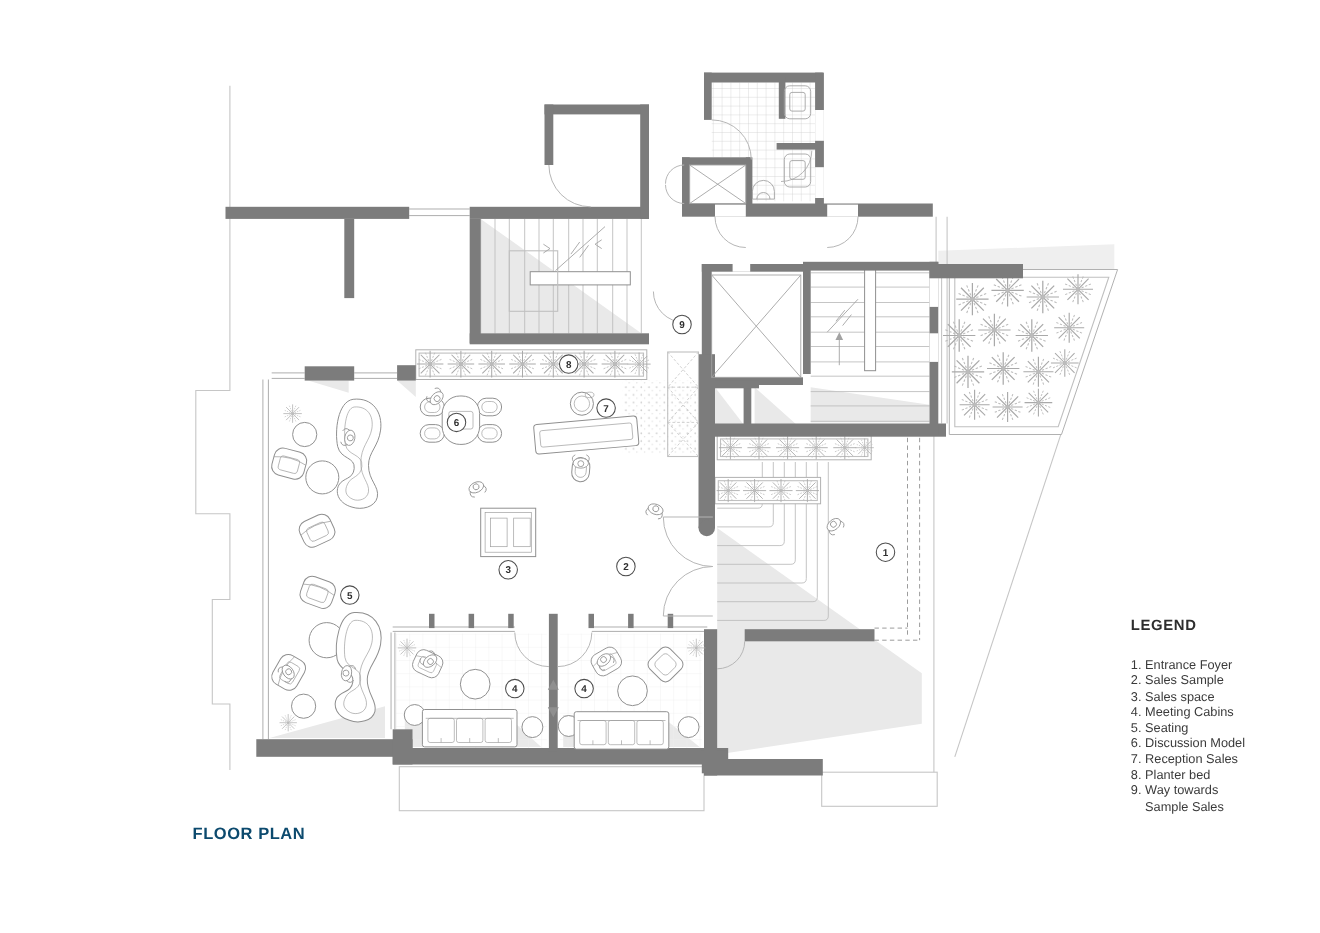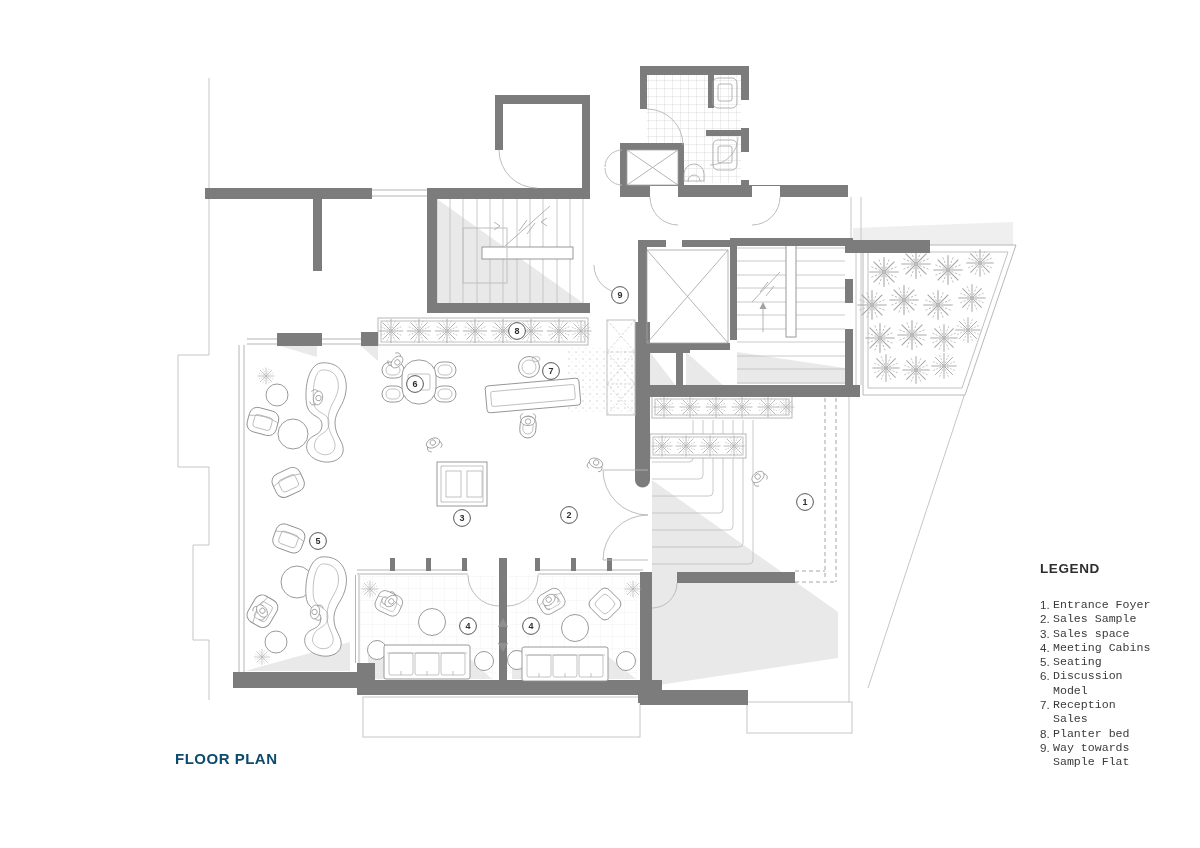--- a/index.html
+++ b/index.html
@@ -20,26 +20,26 @@
   .fix{stroke:#a2a2a2;stroke-width:.8;fill:none;}
   .dash{stroke:#9b9b9b;stroke-width:.9;fill:none;stroke-dasharray:4 3;}
   .ladd{stroke:#c2c2c2;stroke-width:.7;fill:none;stroke-dasharray:2.5 1.8;}
   .pl{stroke:#a9a9a9;stroke-width:.8;fill:none;}
   .pl2{stroke:#bcbcbc;stroke-width:.7;fill:none;stroke-dasharray:1.6 1.1;}
   .glass{stroke:#adadad;stroke-width:.9;fill:none;}
   .pbox{stroke:#b0b0b0;stroke-width:.9;fill:#fff;}
   .marker-circle{fill:#fff;stroke:#4d4d4d;stroke-width:.95;}
   .marker-num{font:700 9px "Liberation Sans",sans-serif;fill:#2f2f2f;text-anchor:middle;}
   
-  .legend{position:absolute;left:1028px;top:561px;width:150px;margin-left:12px;}
+  .legend{position:absolute;left:1028px;top:561px;width:150px;}
   .legend-title{font-size:13.5px;font-weight:700;letter-spacing:.6px;color:#2e2e2e;}
   .legend-items{margin-top:22px;}
   .lg-row{display:flex;font-size:11.6px;line-height:14.3px;color:#3a3a3a;}
   .lg-num{width:13px;flex:0 0 13px;}
-  .lg-lab{width:104px;font-family:Liberation Mono, monospace;}
+  .lg-lab{width:104px;}
   .plan-title{position:absolute;left:175px;top:750px;font-size:15px;font-weight:700;
               letter-spacing:.5px;color:#0c4a6e;}
 </style>
 </head>
 <body>
 
 <div class="canvas">
 <svg width="1200" height="848" viewBox="0 0 1200 848">
   <defs>
     <pattern id="tile" width="8" height="8" patternUnits="userSpaceOnUse">
@@ -446,19 +446,19 @@
         <div class="lg-row">
           <span class="lg-num">7.</span>
           <span class="lg-lab">Reception Sales</span>
         </div>
         <div class="lg-row">
           <span class="lg-num">8.</span>
           <span class="lg-lab">Planter bed</span>
         </div>
         <div class="lg-row">
           <span class="lg-num">9.</span>
-          <span class="lg-lab">Way towards Sample Flat</span>
+          <span class="lg-lab">Way towards Sample Sales</span>
         </div>
       </div>
 </div>
 
 <div class="plan-title">FLOOR PLAN</div>
 </div>
 
 </body></html>

